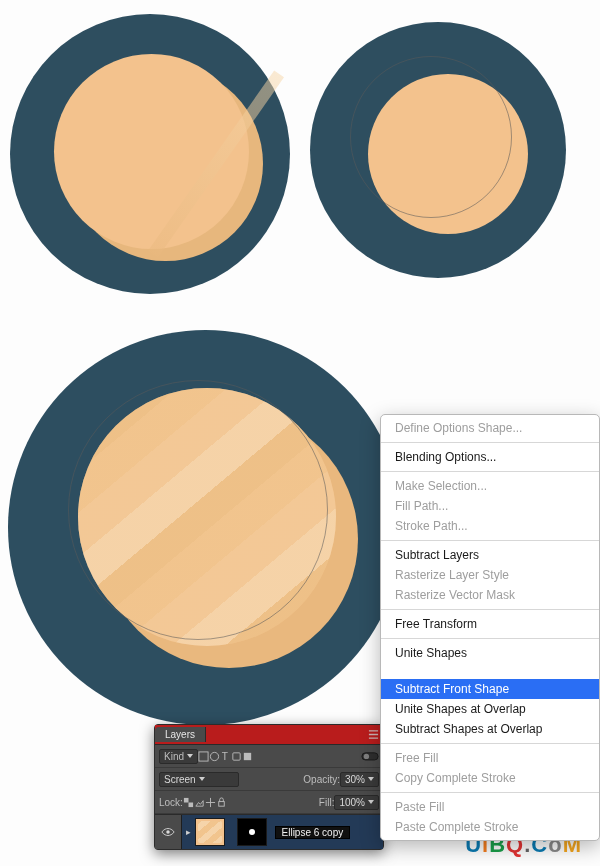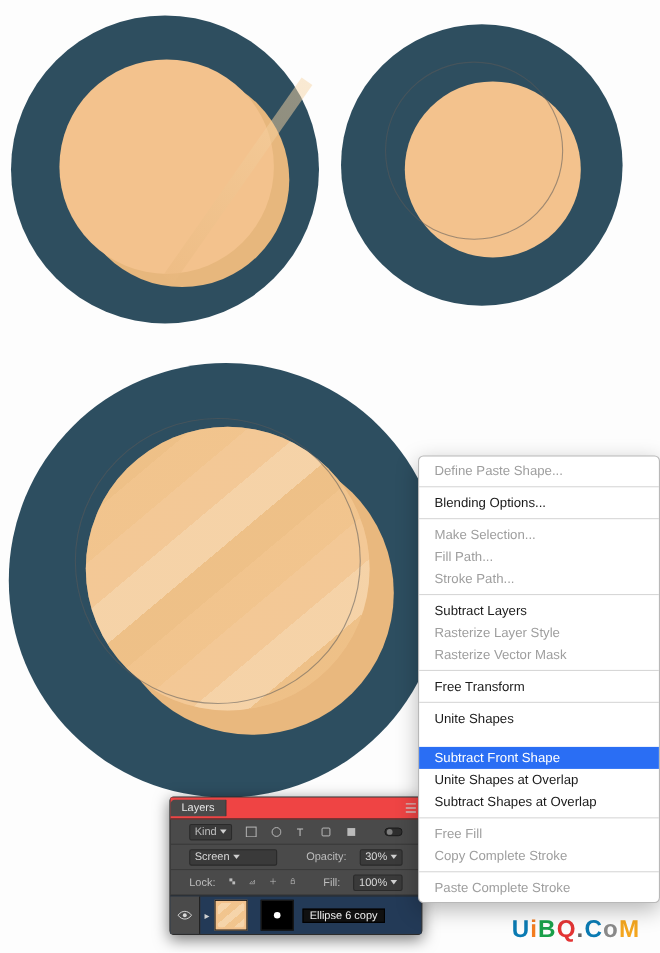--- a/index.html
+++ b/index.html
@@ -99,33 +99,33 @@
     background:#4a4a4a;
     border:1px solid #2c2c2c;
     border-radius:4px;
     box-shadow:0 4px 14px rgba(0,0,0,.5);
     font-size:10px;
     color:#d9d9d9;
     z-index:20;
   }
   .layers-panel .tab-row {
     display:flex; align-items:center;
-    background:#ef4444;
+    background:#b91c1c;
     border-bottom:1px solid #2a2a2a;
     height:19px;
   }
   .layers-panel .tab {
     padding:2px 10px; background:#4a4a4a;
     border-right:1px solid #2a2a2a;
     border-top-left-radius:4px;
     font-size:10px; color:#e6e6e6;
   }
   .layers-panel .row {
     display:flex; align-items:center; height:22px;
-    padding:0 17px; gap:12px;
+    padding:0 4px; gap:0;
     border-bottom:1px solid #3a3a3a;
   }
   .layers-panel .field {
     background:#3a3a3a; border:1px solid #2a2a2a;
     padding:1px 4px; border-radius:2px;
     display:flex; align-items:center; gap:3px;
   }
   .layers-panel .label { color:#bdbdbd; }
   .layers-panel .spacer { flex:1; }
   .tiny-icon { display:inline-block; width:11px; height:11px; opacity:.85; }
@@ -208,21 +208,21 @@
   <div class="coin-stage stage3">
     <div class="ring s3"></div>
     <div class="coin-base"></div>
     <div class="coin-top"></div>
     <div class="coin-outline"></div>
   </div>
 
 </div>
 
 <div class="context-menu">
-  <div class="item disabled">Define Paste Shape...</div>
+  <div class="item disabled">Define Options Shape...</div>
   <hr>
   <div class="item">Blending Options...</div>
   <hr>
   <div class="item disabled">Make Selection...</div>
   <div class="item disabled">Fill Path...</div>
   <div class="item disabled">Stroke Path...</div>
   <hr>
   <div class="item">Subtract Layers</div>
   <div class="item disabled">Rasterize Layer Style</div>
   <div class="item disabled">Rasterize Vector Mask</div>
@@ -230,20 +230,21 @@
   <div class="item">Free Transform</div>
   <hr>
   <div class="item">Unite Shapes</div>
   <div class="item selected">Subtract Front Shape</div>
   <div class="item">Unite Shapes at Overlap</div>
   <div class="item">Subtract Shapes at Overlap</div>
   <hr>
   <div class="item disabled">Free Fill</div>
   <div class="item disabled">Copy Complete Stroke</div>
   <hr>
+  <div class="item disabled">Paste Fill</div>
   <div class="item disabled">Paste Complete Stroke</div>
 </div>
 
 <div class="layers-panel">
   <div class="tab-row">
     <div class="tab">Layers</div>
     <div class="spacer"></div>
     <span class="tiny-icon" style="margin-right:4px;">
       <svg viewBox="0 0 12 12">
           <path d="M1 2h10M1 6h10M1 10h10" stroke="#cfcfcf" stroke-width="1.4"></path>

